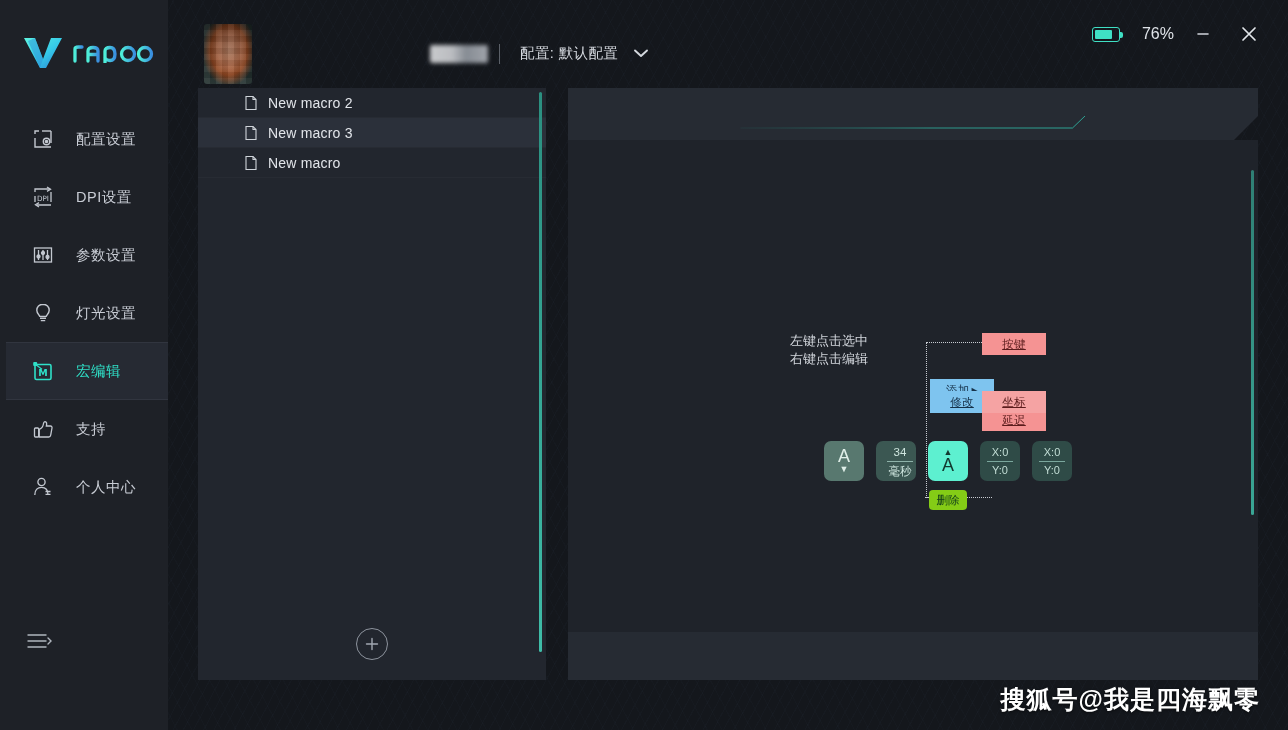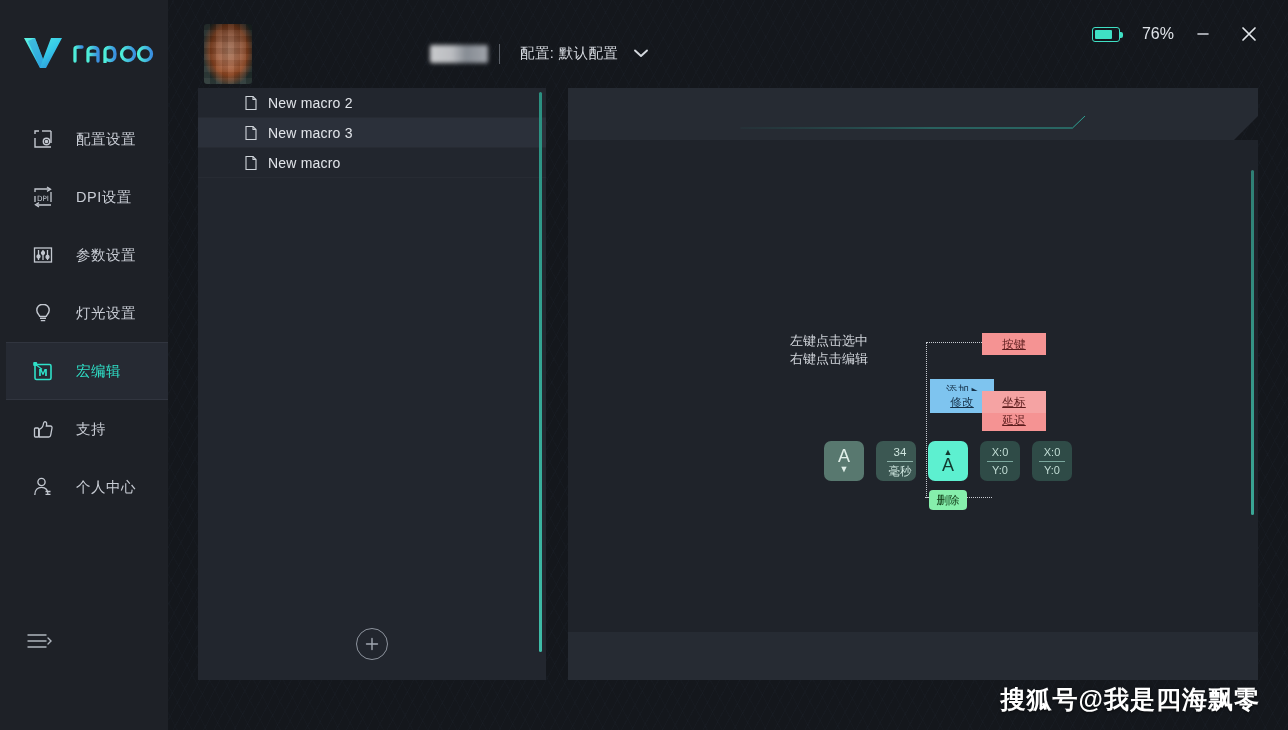--- a/index.html
+++ b/index.html
@@ -312,21 +312,21 @@
     background: #2f4b47;
     color: #c2ddd5;
   }
   .node.coord .dtop { font-size: 11px; line-height: 13px; }
   .node.coord .dline { width: 26px; height: 1px; background: #7ba79d; margin: 2px 0; }
   .node.coord .dbot { font-size: 11px; line-height: 13px; }
   .del-btn {
     position: absolute;
     width: 38px; height: 20px;
     border-radius: 4px;
-    background: #86efac;
+    background: #84cc16;
     color: #14401a;
     font-size: 11.5px;
     display: flex; align-items: center; justify-content: center;
     cursor: pointer;
   }
 
   
   .watermark {
     position: absolute; right: 28px; bottom: 14px;
     font-size: 25px; font-weight: bold; color: #ffffff;

